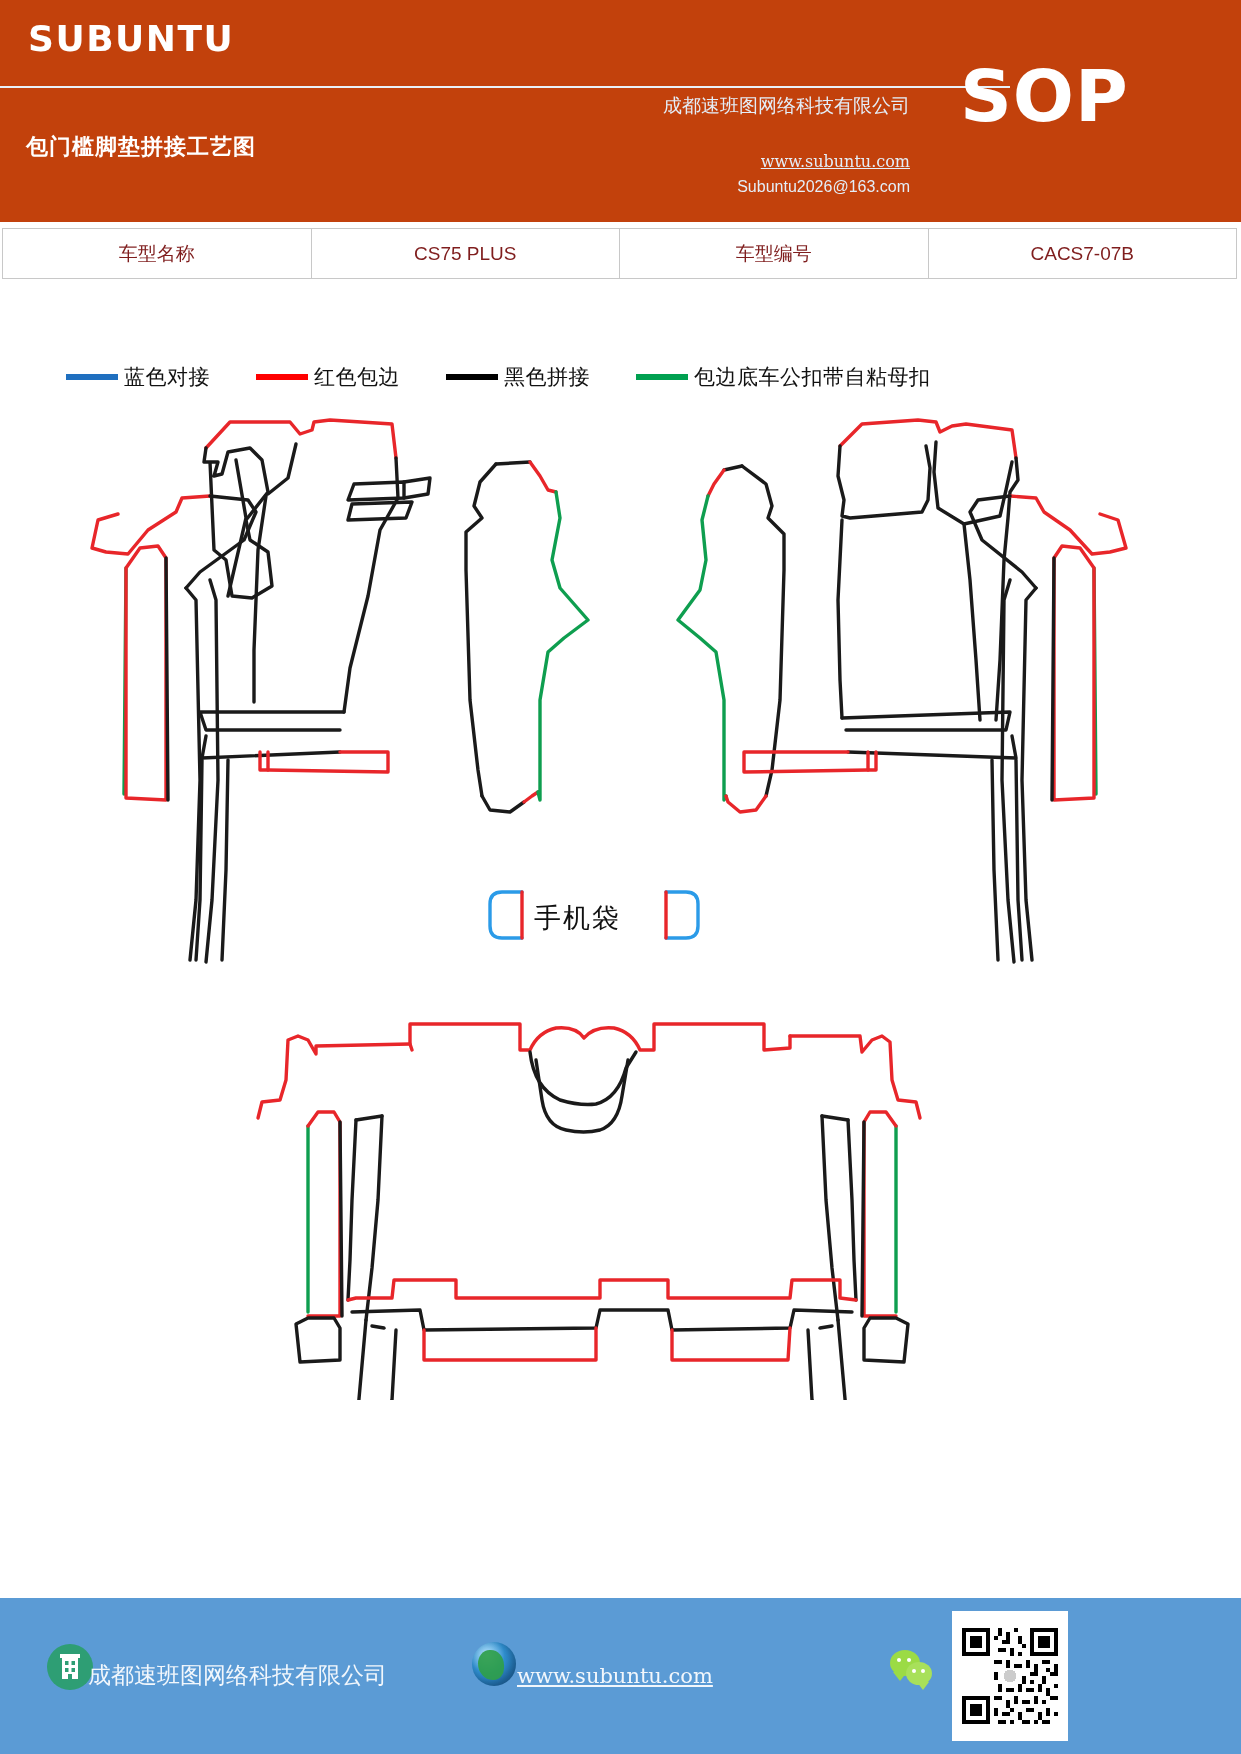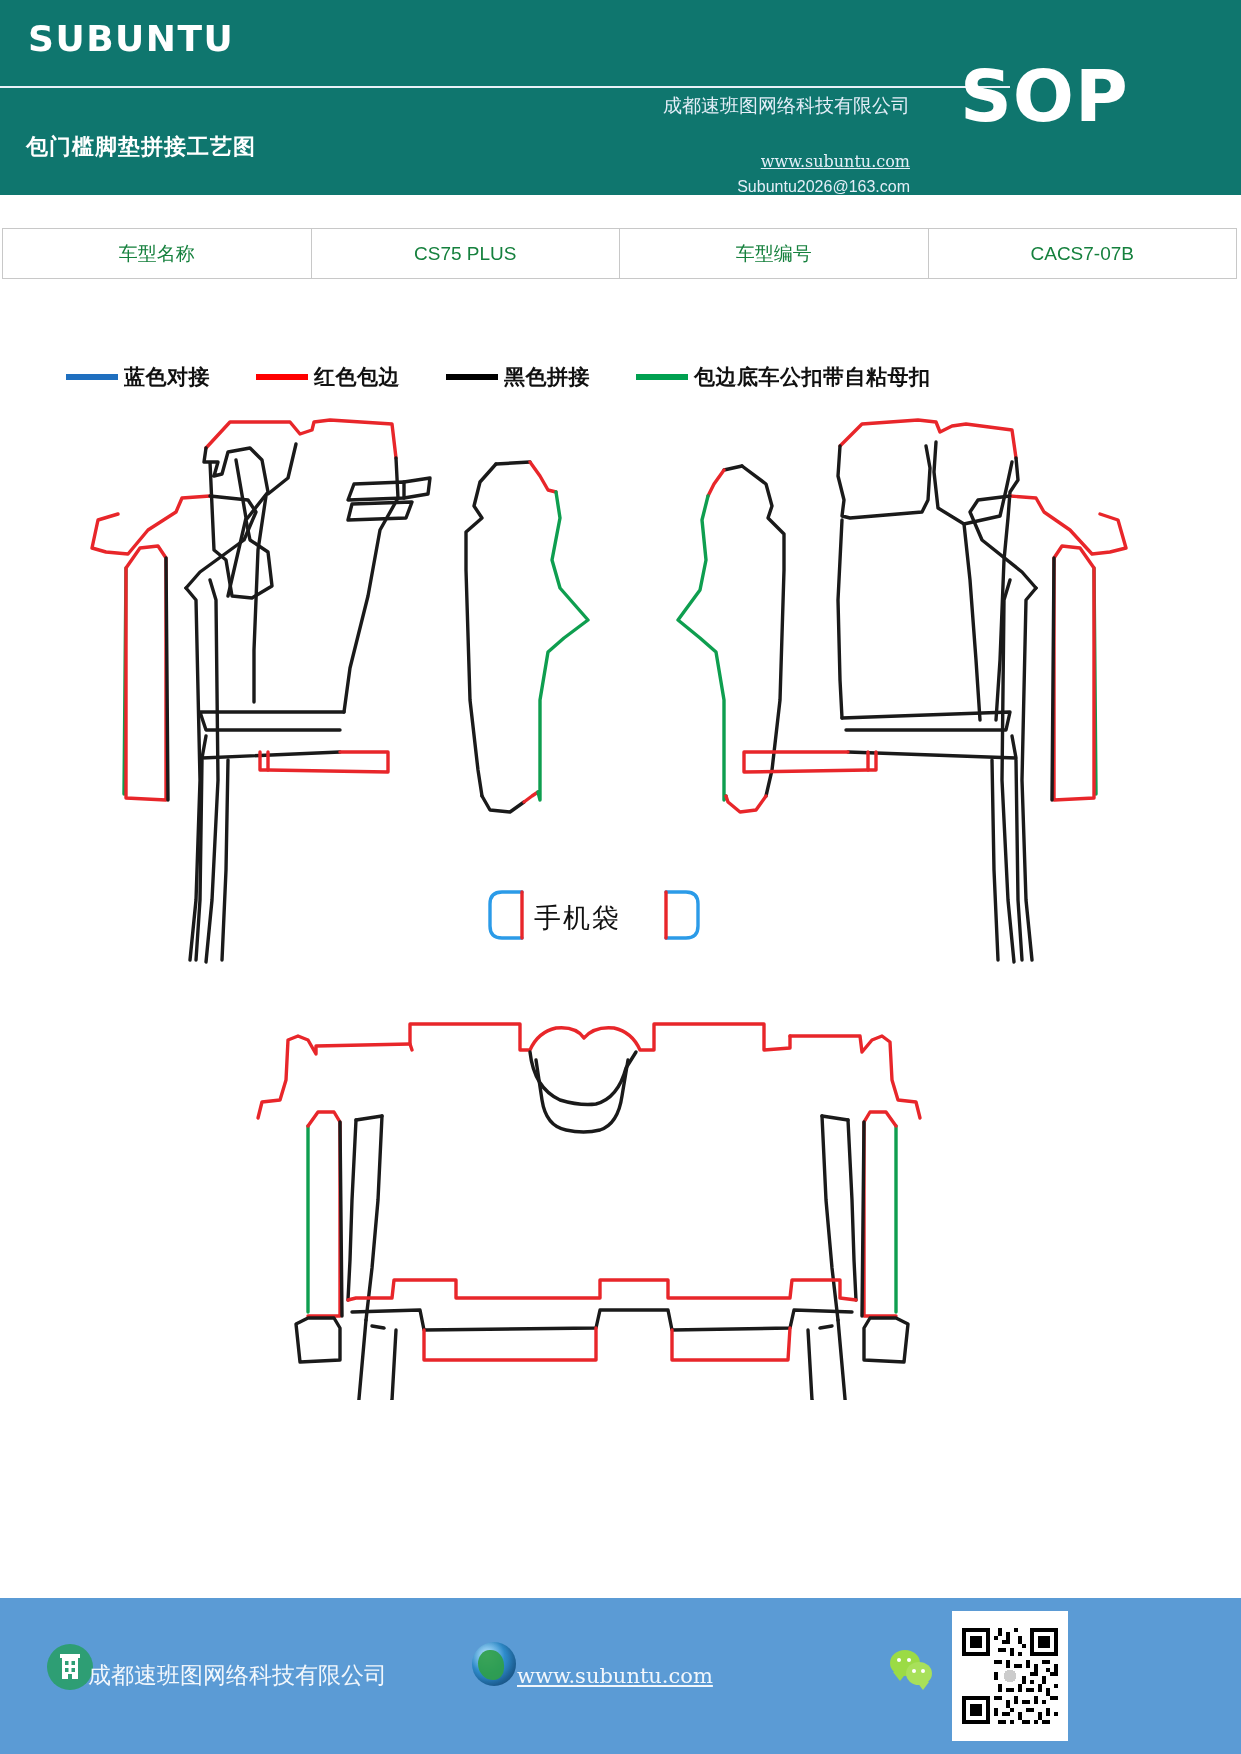--- a/index.html
+++ b/index.html
@@ -13,22 +13,22 @@
     position: relative;
     font-family: "Liberation Sans", "DejaVu Sans", sans-serif;
     overflow: hidden;
   }
 
   
   .header {
     position: absolute;
     left: 0; top: 0;
     width: 1241px;
-    height: 195px;
-    background: #0f766e;
+    height: 222px;
+    background: #c2410c;
     box-sizing: border-box;
   }
   .brand {
     position: absolute;
     left: 28px; top: 18px;
     color: #ffffff;
     font-size: 36px;
     font-weight: bold;
     letter-spacing: 1.5px;
     font-family: "DejaVu Sans", sans-serif;
@@ -94,21 +94,21 @@
     width: 1235px;
     border-collapse: collapse;
     table-layout: fixed;
   }
   .info-table td {
     border: 1px solid #c8c8c8;
     height: 47px;
     text-align: center;
     vertical-align: middle;
     font-size: 19px;
-    color: #15803d;
+    color: #7f1d1d;
   }
   .info-table td.lbl { width: 278px; }
   .info-table td.val { width: 278px; font-family: Liberation Sans, sans-serif; text-align: center; }
 
   
   .legend {
     position: absolute;
     left: 66px; top: 360px;
     width: 1000px;
     height: 34px;
@@ -123,21 +123,21 @@
   }
   .legend-swatch {
     width: 52px;
     height: 6px;
     margin-right: 6px;
     display: inline-block;
   }
   .legend-label {
     font-size: 21px;
     color: #111;
-    font-weight: bold;
+    font-weight: normal;
     letter-spacing: 0.5px;
   }
 
   
   .drawing {
     position: absolute;
     left: 0; top: 400px;
     width: 1241px;
     height: 1000px;
   }

